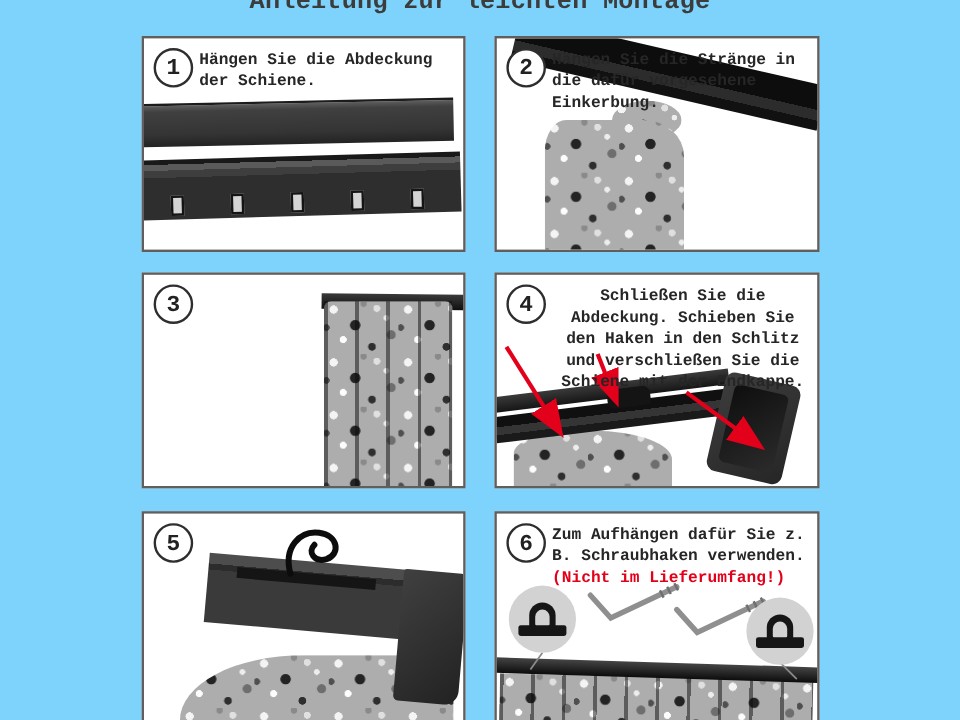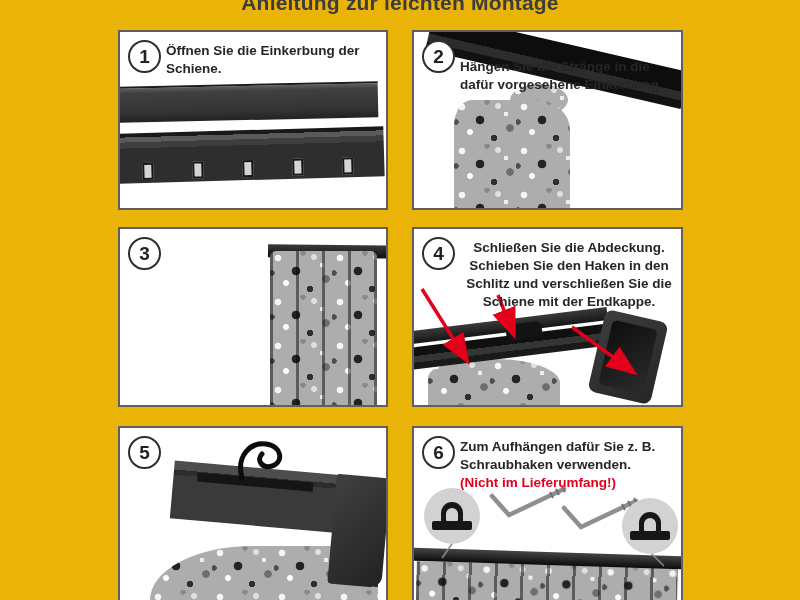--- a/index.html
+++ b/index.html
@@ -1,17 +1,17 @@
 <!DOCTYPE html>
 <html><head>
 <meta charset="utf-8">
 <style>
   html,body{margin:0;padding:0;background:#fff;}
-  #stage{position:relative;width:800px;height:600px;overflow:hidden;background:#eab308;
-         font-family:Liberation Sans, sans-serif;}
+  #stage{position:relative;width:800px;height:600px;overflow:hidden;background:#7dd3fc;
+         font-family:Liberation Mono, monospace;}
   .title{position:absolute;top:-9px;left:0;width:800px;text-align:center;
          font-size:21px;font-weight:bold;color:#3c3c3c;letter-spacing:.2px;}
   .box{position:absolute;border:2px solid #5f5f5f;background:#fff;box-sizing:border-box;overflow:hidden;}
   .num{position:absolute;left:8px;top:8px;width:29px;height:29px;border:2.5px solid #2e2e2e;
        border-radius:50%;display:flex;align-items:center;justify-content:center;
        font-size:19px;font-weight:bold;color:#222;background:#fff;z-index:6;}
   .txt{position:absolute;left:46px;top:10px;font-size:13.5px;font-weight:bold;
        color:#262626;line-height:18px;z-index:6;}
   .note{position:absolute;left:46px;font-size:13.5px;font-weight:bold;line-height:18px;z-index:6;}
   
@@ -84,34 +84,34 @@
 </style>
 </head>
 <body>
 
 <div id="stage">
 
   <div class="title">Anleitung zur leichten Montage</div>
 
   <div class="box" style="left:118px;top:30px;width:270px;height:180px;">
     <div class="num">1</div>
-    <div class="txt" style="width:212px;">Öffnen Sie die Einkerbung der Schiene.</div>
+    <div class="txt" style="width:212px;">Hängen Sie die Abdeckung der Schiene.</div>
     <div class="b1-rail-top"></div>
     <div class="b1-rail-bottom">
       <div class="b1-slot" style="left:24px;"></div>
       <div class="b1-slot" style="left:74px;"></div>
       <div class="b1-slot" style="left:124px;"></div>
       <div class="b1-slot" style="left:174px;"></div>
       <div class="b1-slot" style="left:224px;"></div>
     </div>
   </div>
 
   <div class="box" style="left:412px;top:30px;width:271px;height:180px;">
     <div class="num">2</div>
-    <div class="txt" style="width:218px;margin-top:16px;">Hängen Sie die Stränge in die dafür vorgesehene Einkerbung.</div>
+    <div class="txt" style="width:218px;">Hängen Sie die Stränge in die dafür vorgesehene Einkerbung.</div>
     <div class="b2-rail"></div>
     <div class="b2-fuzz2 fuzz"></div>
     <div class="b2-fuzz fuzz"></div>
   </div>
 
   <div class="box" style="left:118px;top:227px;width:270px;height:180px;">
     <div class="num">3</div>
     <div class="b3-rail"></div>
     <div class="b3-strands fuzz vseams"></div>
   </div>

